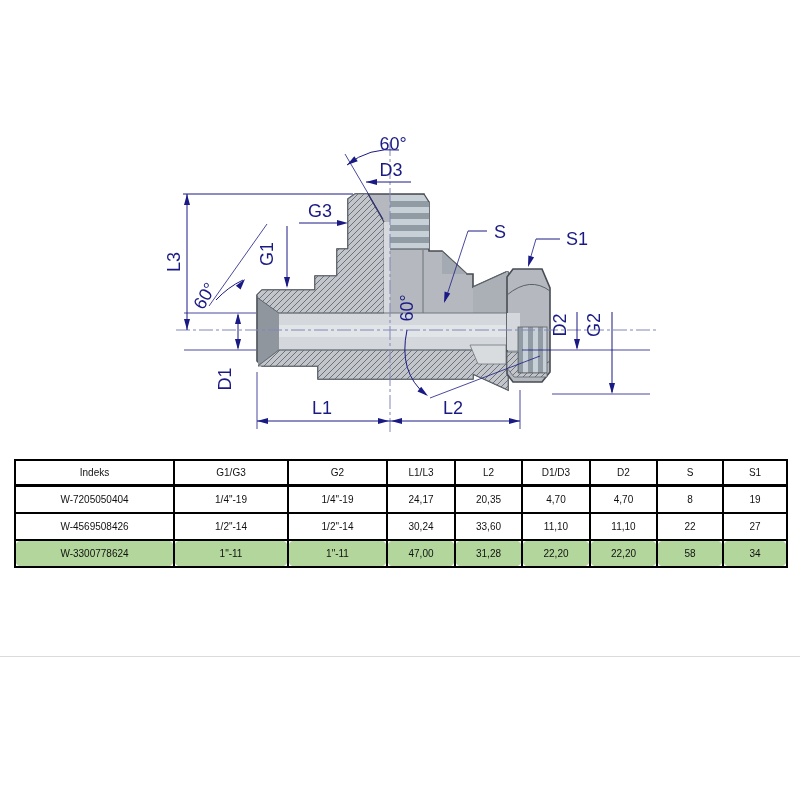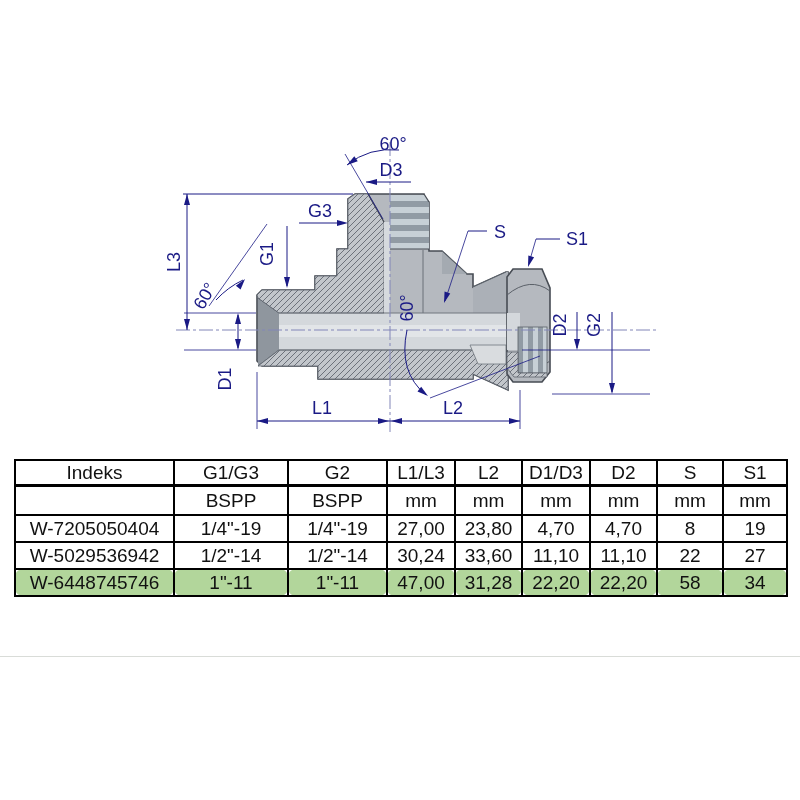--- a/index.html
+++ b/index.html
@@ -3,21 +3,21 @@
 <meta charset="utf-8">
 <style>
   html,body{margin:0;padding:0;background:#ffffff;width:800px;height:800px;
     font-family:"Liberation Sans", sans-serif;}
   .stage{position:relative;width:800px;height:800px;overflow:hidden;background:#fff;}
   .drawing{position:absolute;top:0;left:0;width:800px;height:456px;}
   svg text.dim{font-family:"Liberation Sans",sans-serif;font-size:18px;fill:#1a1a85;}
   svg text.dim.mid{text-anchor:middle;}
   .table-wrap{position:absolute;top:459px;left:14px;width:772px;}
   table.spec{border-collapse:collapse;table-layout:fixed;width:772px;
-    font-size:19px;color:#111;padding-left:28px;}
+    font-size:10px;color:#111;padding-left:28px;}
   table.spec th,table.spec td{border:2px solid #000;text-align:center;
     font-weight:normal;padding:0;white-space:nowrap;overflow:hidden;}
   table.spec tr.head th{height:23px;border-bottom:3px solid #000;}
   table.spec tr.units td{height:27px;}
   table.spec tr.datarow td{height:25px;border-radius:8px;}
   table.spec tr.highlight td{background:#b2d69b;}
   .table-shadow{position:absolute;top:656px;left:0;width:800px;height:1px;
     background:#d9dcd8;}
 </style>
 </head>
@@ -226,55 +226,44 @@
           <th>Indeks</th>
           <th>G1/G3</th>
           <th>G2</th>
           <th>L1/L3</th>
           <th>L2</th>
           <th>D1/D3</th>
           <th>D2</th>
           <th>S</th>
           <th>S1</th>
         </tr>
-        <tr class="units">
-          <td></td>
-          <td>BSPP</td>
-          <td>BSPP</td>
-          <td>mm</td>
-          <td>mm</td>
-          <td>mm</td>
-          <td>mm</td>
-          <td>mm</td>
-          <td>mm</td>
-        </tr>
         <tr class="datarow">
           <td>W-7205050404</td>
           <td>1/4"-19</td>
           <td>1/4"-19</td>
-          <td>27,00</td>
-          <td>23,80</td>
+          <td>24,17</td>
+          <td>20,35</td>
           <td>4,70</td>
           <td>4,70</td>
           <td>8</td>
           <td>19</td>
         </tr>
         <tr class="datarow">
-          <td>W-5029536942</td>
+          <td>W-4569508426</td>
           <td>1/2"-14</td>
           <td>1/2"-14</td>
           <td>30,24</td>
           <td>33,60</td>
           <td>11,10</td>
           <td>11,10</td>
           <td>22</td>
           <td>27</td>
         </tr>
         <tr class="datarow highlight">
-          <td>W-6448745746</td>
+          <td>W-3300778624</td>
           <td>1"-11</td>
           <td>1"-11</td>
           <td>47,00</td>
           <td>31,28</td>
           <td>22,20</td>
           <td>22,20</td>
           <td>58</td>
           <td>34</td>
         </tr>
       </tbody>

